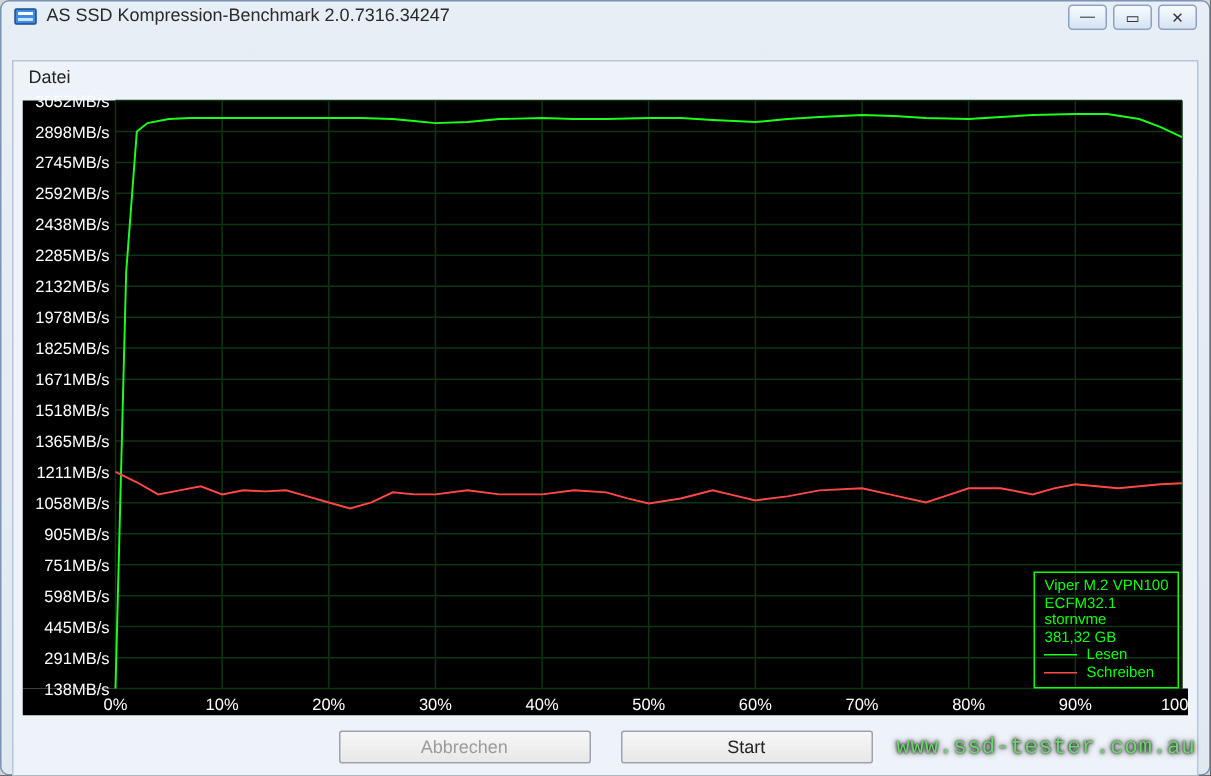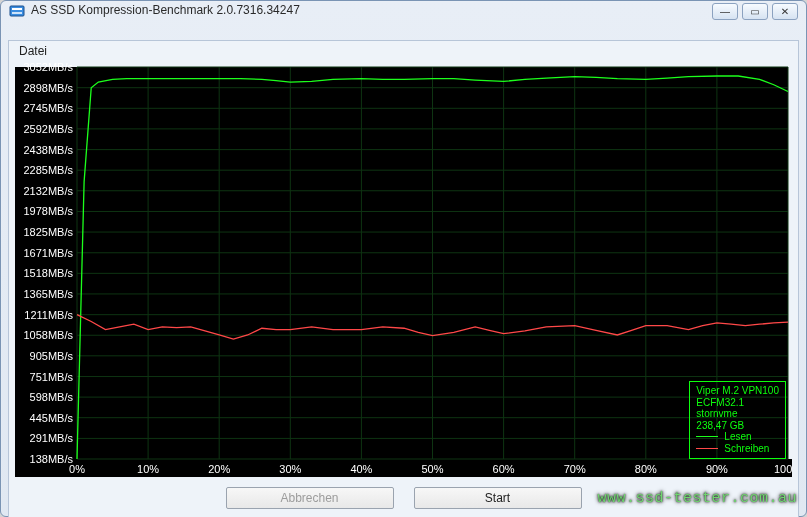--- a/index.html
+++ b/index.html
@@ -123,21 +123,21 @@
           <text x="630.8000000000001" y="410" text-anchor="middle" fill="#fff" font-size="11" font-family="Arial">80%</text>
           <text x="701.9" y="410" text-anchor="middle" fill="#fff" font-size="11" font-family="Arial">90%</text>
           <text x="773" y="410" text-anchor="middle" fill="#fff" font-size="11" font-family="Arial">100%</text>
           <path d="M62 396 L69.11 118.61358956760466 L76.22 24.716540837336993 L83.33 19.066575154426914 L97.55000000000001 16.376115305422104 L111.77000000000001 15.703500343170901 L133.10000000000002 15.703500343170901 L154.43 15.703500343170901 L175.76 15.703500343170901 L204.20000000000002 15.703500343170901 L225.53 15.703500343170901 L246.86 16.376115305422104 L261.08000000000004 17.72134522992451 L275.29999999999995 19.066575154426914 L296.63 18.39396019217571 L317.96 16.376115305422104 L346.40000000000003 15.703500343170901 L367.73 16.376115305422104 L389.06 16.376115305422104 L417.5 15.703500343170901 L438.83000000000004 15.703500343170901 L460.16 17.048730267673307 L488.59999999999997 18.39396019217571 L509.93 16.376115305422104 L531.26 15.030885380919699 L559.7 13.685655456417294 L581.03 14.358270418668496 L602.36 15.703500343170901 L630.8000000000001 16.376115305422104 L652.13 15.030885380919699 L673.46 13.685655456417294 L701.9 13.013040494166091 L723.23 13.013040494166091 L744.56 16.376115305422104 L758.78 21.757035003431724 L773 28.483184625943693 " stroke="#1cff1c" stroke-width="1.3" fill="none"></path>
           <path d="M62 251.65682910089225 L76.22 258.51750171585445 L90.44 266.5888812628689 L104.66 263.89842141386407 L118.88 261.20796156485926 L133.10000000000002 266.5888812628689 L147.32 263.89842141386407 L161.54000000000002 264.57103637611533 L175.76 263.89842141386407 L189.98 267.9341111873713 L204.20000000000002 271.9698009608785 L218.42 276.0054907343857 L232.64 271.9698009608785 L246.86 265.2436513383665 L261.08000000000004 266.5888812628689 L275.29999999999995 266.5888812628689 L296.63 263.89842141386407 L317.96 266.5888812628689 L346.40000000000003 266.5888812628689 L367.73 263.89842141386407 L389.06 265.2436513383665 L403.28 269.2793411118737 L417.5 272.6424159231297 L438.83000000000004 269.2793411118737 L460.16 263.89842141386407 L474.38 267.26149622512014 L488.59999999999997 270.6245710363761 L509.93 267.9341111873713 L531.26 263.89842141386407 L559.7 262.55319148936167 L581.03 267.26149622512014 L602.36 271.9698009608785 L616.58 267.26149622512014 L630.8000000000001 262.55319148936167 L652.13 262.55319148936167 L673.46 266.5888812628689 L687.68 262.55319148936167 L701.9 259.8627316403569 L716.12 261.20796156485926 L730.3399999999999 262.55319148936167 L744.56 261.20796156485926 L758.78 259.8627316403569 L773 259.1901166781057 " stroke="#ff4848" stroke-width="1.3" fill="none"></path>
         </svg>
       <div class="legend">
         <div>Viper M.2 VPN100</div>
         <div>ECFM32.1</div>
         <div>stornvme</div>
-        <div>238,47 GB</div>
+        <div>381,32 GB</div>
         <div class="row">
           <span class="swatch" style="border-color:#1cff1c"></span>
           <span>Lesen</span>
         </div>
         <div class="row">
           <span class="swatch" style="border-color:#ff4848"></span>
           <span>Schreiben</span>
         </div>
       </div>
     </div>

